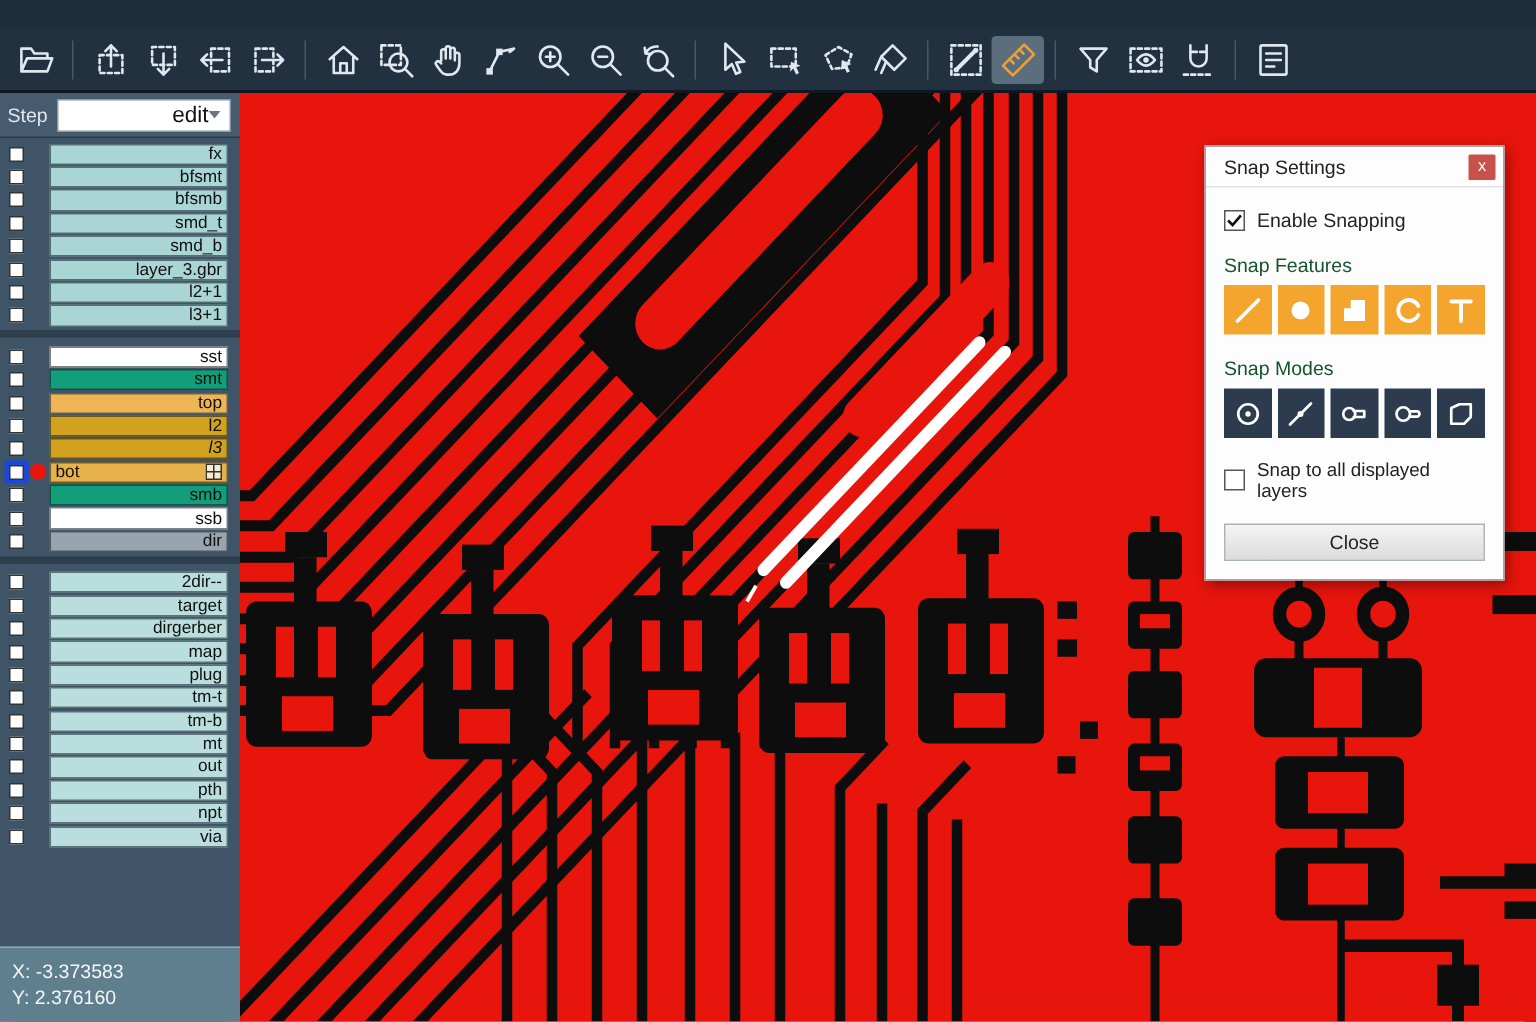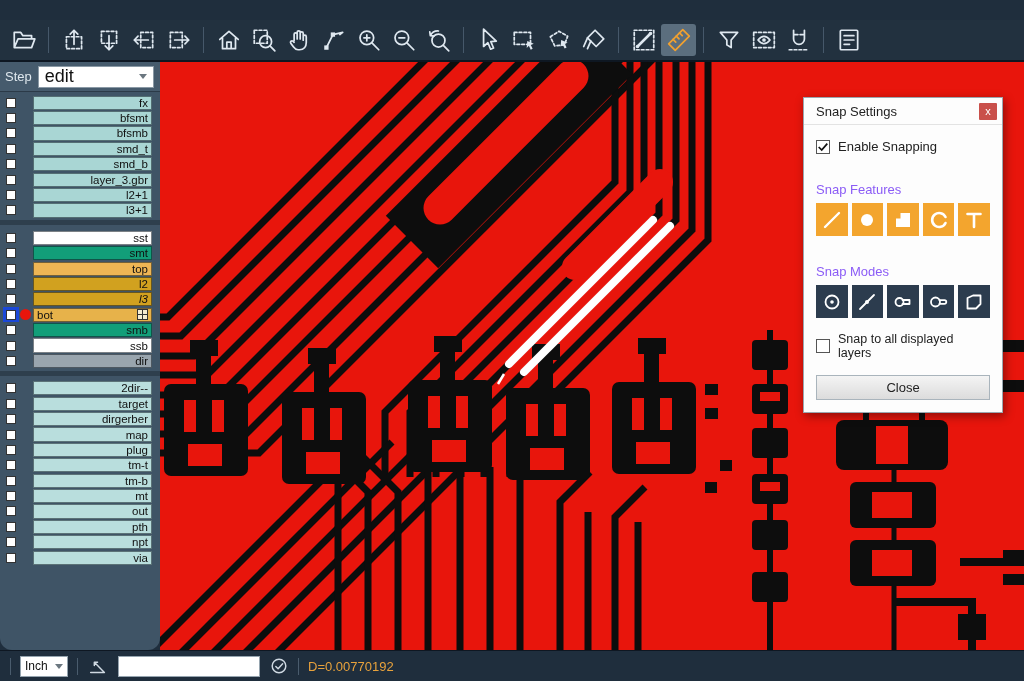--- a/index.html
+++ b/index.html
@@ -21,21 +21,21 @@
   .tbtn svg { stroke:#dfe8f0; fill:none; stroke-width:1.6; stroke-linecap:round; stroke-linejoin:round; }
   .tbtn.active svg { stroke:#f0a030; }
   .tsep { width:1px; height:26px; background:#46586a; margin:0 7px; flex:0 0 auto; }
 
   
   .main { flex:1; display:flex; min-height:0; }
   .sidebar { width:160px; background:#3f5466; display:flex; flex-direction:column; flex:0 0 auto;border-radius:12px; }
   .step-row { height:30px; display:flex; align-items:center; gap:6px; padding:0 6px 0 5px;
               color:#dfe8ee; font-size:13px; background:#465b6d; border-bottom:1px solid #2b3a48; flex:0 0 auto; }
   .step-select { flex:1; height:22px; background:#fff; border:1px solid #8a99a5; display:flex;
-                 align-items:center; justify-content:space-between; padding:0 6px; font-size:18px; color:#111; }
+                 align-items:center; justify-content:flex-end; padding:0 6px; font-size:15px; color:#111; }
   .chev { width:0; height:0; border-left:4px solid transparent; border-right:4px solid transparent;
           border-top:5px solid #6b7780; }
 
   .layers { padding-top:3px; flex:0 0 auto; }
   .layer-row { display:flex; align-items:center; height:15.4px; padding-left:3px; position:relative; }
   .cb-cell { width:16px; height:15px; display:flex; align-items:center; justify-content:center; flex:0 0 auto; }
   .cb { width:10px; height:10px; background:#fff; border:1.5px solid #333; }
   .layer-row.selected .cb-cell { background:#1b48d8; }
   .dot { position:absolute; left:20px; top:2px; width:11px; height:11px; border-radius:50%;
          background:#e8150c; z-index:2; }
@@ -66,21 +66,21 @@
   .dialog { position:absolute; left:803px; top:97px; width:200px; background:#fdfdfd;
             border:1px solid #9aa7b0; box-shadow:2px 3px 9px rgba(0,0,0,.4); font-size:13px; color:#222; z-index:10; }
   .dlg-title { height:27px; display:flex; align-items:center; justify-content:space-between;
                padding:0 5px 0 12px; border-bottom:1px solid #e3e3e3; }
   .dlg-close { width:18px; height:17px; background:#c9504b; color:#fff; font-size:11px; line-height:11px;
                display:flex; align-items:center; justify-content:center; border-radius:1px; }
   .dlg-body { padding:6px 12px 12px; }
   .chk-row { display:flex; align-items:center; gap:8px; margin:8px 0 2px; }
   .chk { width:14px; height:14px; background:#fff; border:1.5px solid #555; display:flex;
          align-items:center; justify-content:center; flex:0 0 auto; }
-  .section-label { margin:28px 0 6px; color:#8b5cf6; }
+  .section-label { margin:15px 0 6px; color:#14532d; }
   .icon-row { display:flex; gap:4px; }
   .fbtn { width:34px; height:33px; background:#f3a52e; display:flex; align-items:center; justify-content:center; }
   .mbtn { width:34px; height:33px; background:#2c3c4e; display:flex; align-items:center; justify-content:center; }
   .fbtn svg, .mbtn svg { stroke:#fff; fill:none; stroke-linecap:round; stroke-linejoin:round; }
   .close-btn { margin-top:13px; width:100%; height:25px; background:linear-gradient(#f4f4f4,#dcdcdc);
                border:1px solid #a9b4bc; font-size:13px; color:#222; font-family:"Liberation Sans",sans-serif; }
 </style>
 </head>
 <body>
 
@@ -547,20 +547,24 @@
             </span>
 
             <span class="layer-name" style="background: rgb(185, 222, 221);">
               <span>via</span>
 
             </span>
           </div>
         </div>
 
       <div class="side-fill"></div>
+      <div class="coords">
+        <div>X: -3.373583</div>
+        <div>Y: 2.376160</div>
+      </div>
     </div>
 
     <div class="canvas">
       <svg class="board" viewBox="0 0 864 588" preserveAspectRatio="none">
         <rect width="864" height="588" fill="#e8150c"></rect>
         <g stroke="#0d0d0d" stroke-width="7" fill="none">
           <path d="M-6 255H8L293 -30"></path>
             <path d="M-6 274H21L325 -30"></path>
             <path d="M-6 294H34L358 -30"></path>
           <path d="M-6 313H47L390 -30"></path>
@@ -754,35 +758,13 @@
           </span>
       </div>
       <div class="chk-row" style="margin-top:14px;">
         <span class="chk"></span>
         <span style="font-size:12.5px;">Snap to all displayed layers</span>
       </div>
       <button class="close-btn">Close</button>
     </div>
   </div>
 
-  <div class="bottombar">
-    <div class="bsep"></div>
-    <div class="unit-select">
-      <span>Inch</span>
-      <span class="chev"></span>
-    </div>
-    <div class="bsep"></div>
-    <span class="bicon">
-        <svg width="22" height="22" viewBox="0 0 24 24">
-          <path d="M4 19h15M19 19 8 8M8 8v3.5M8 8h3.5"></path>
-        </svg>
-      </span>
-    <input class="cmd-input" type="text" value="" style="">
-    <span class="bicon">
-        <svg width="20" height="20" viewBox="0 0 22 22">
-          <circle cx="11" cy="11" r="7.5"></circle>
-          <path d="M7.5 11.5l2.5 2.5 5-5.5"></path>
-        </svg>
-      </span>
-    <div class="bsep"></div>
-    <span class="d-readout">D=0.00770192</span>
-  </div>
 </div>
 
 </body></html>

